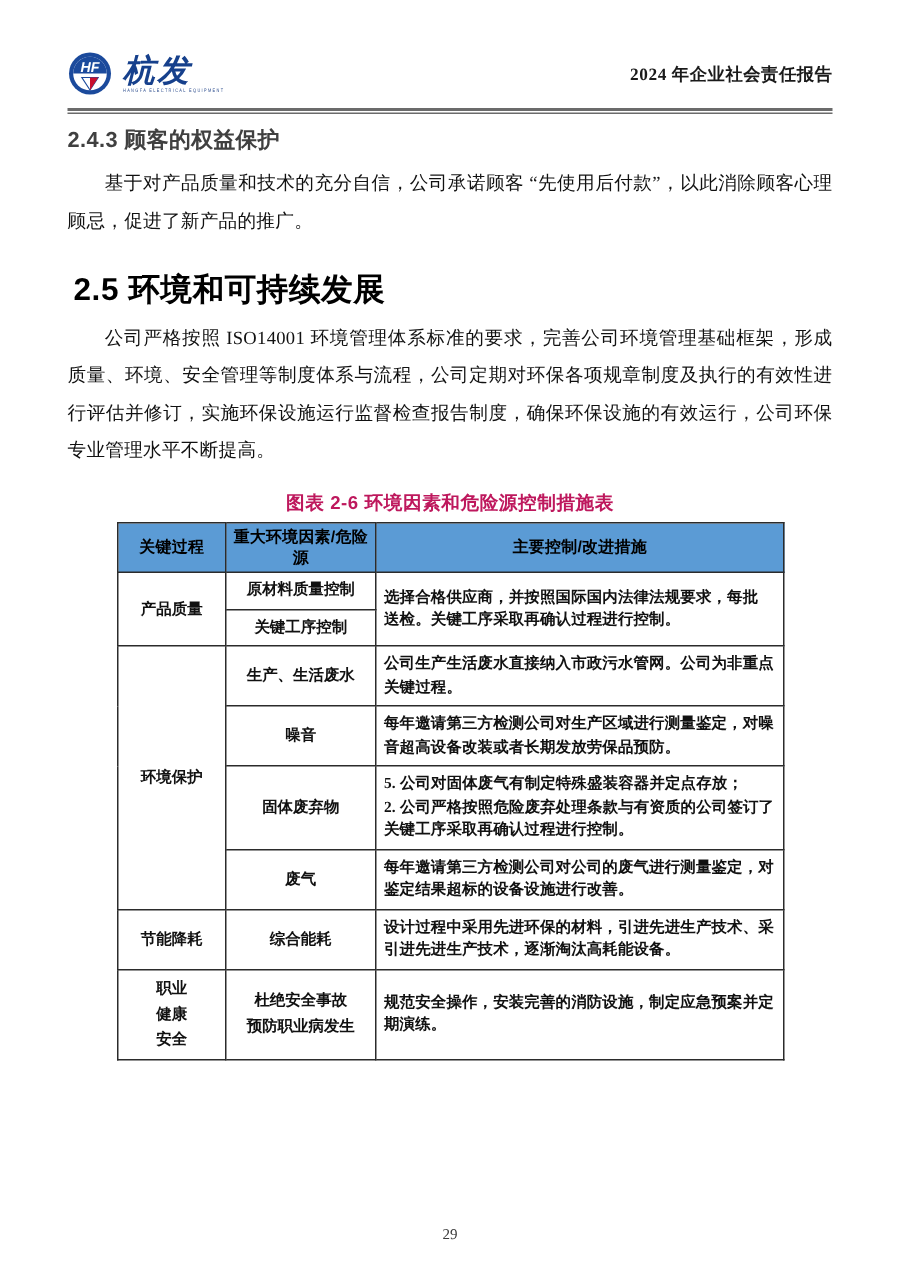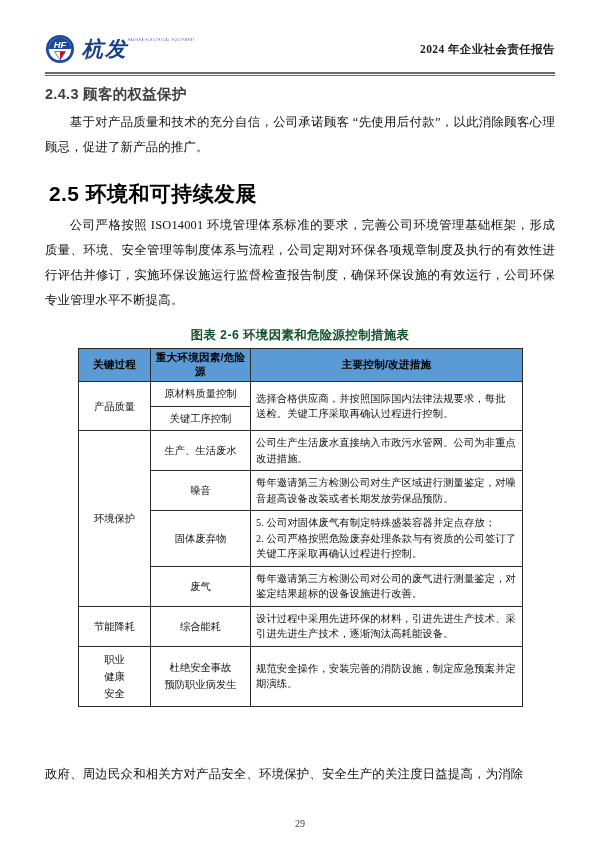--- a/index.html
+++ b/index.html
@@ -42,21 +42,21 @@
 
   .logo-mark {
     position: relative;
     width: 30px;
     height: 30px;
     flex: none;
   }
 
   .logo-wordmark {
     display: flex;
-    flex-direction: row;
+    flex-direction: column;
     align-items: flex-start;
     line-height: 1;
   }
   .logo-cn {
     font-family: "Liberation Serif", "DejaVu Serif", serif;
     font-size: 21px;
     font-weight: bold;
     font-style: italic;
     color: #16408c;
     letter-spacing: 2px;
@@ -142,21 +142,21 @@
   p.para + p.para { margin-top: 12px; }
 
   
   .table-caption {
     margin: 14px 0 4px 0;
     text-align: center;
     font-family: "Liberation Sans", sans-serif;
     font-size: 12.4px;
     font-weight: bold;
     letter-spacing: 0.4px;
-    color: #14532d;
+    color: #be185d;
   }
 
   
   .table-wrap {
     width: 444px;
     margin: 0 auto;
   }
 
   table.env-table {
     width: 444px;
@@ -183,20 +183,21 @@
     text-align: center;
     vertical-align: middle;
     height: 28px;
     padding: 2px 1px;
   }
 
   table.env-table td {
     vertical-align: middle;
     padding: 4px 5px;
     line-height: 15.5px;
+    font-weight: bold;
   }
 
   td.col-process,
   td.col-factor {
     text-align: center;
     padding: 4px 2px;
   }
   td.col-measure {
     text-align: left;
     padding: 5px 7px;
@@ -300,21 +301,21 @@
           </tr>
           <tr>
             <td class="col-factor">关键工序控制</td>
           </tr>
 
           <tr>
             <td class="col-process" rowspan="4">环境保护</td>
             <td class="col-factor">生产、生活废水</td>
             <td class="col-measure">
               <span class="line">公司生产生活废水直接纳入市政污水管网。公司为非重点</span>
-              <span class="line">改进措施。</span>
+              <span class="line">关键过程。</span>
             </td>
           </tr>
           <tr>
             <td class="col-factor">噪音</td>
             <td class="col-measure">
               <span class="line">每年邀请第三方检测公司对生产区域进行测量鉴定，对噪</span>
               <span class="line">音超高设备改装或者长期发放劳保品预防。</span>
             </td>
           </tr>
           <tr>
@@ -356,17 +357,16 @@
               <span class="line">规范安全操作，安装完善的消防设施，制定应急预案并定</span>
               <span class="line">期演练。</span>
             </td>
           </tr>
         </tbody>
       </table>
     </div>
 
   </div>
 
-  <div class="closing">政府、周边民众和相关方对产品安全、环境保护、安全生产的关注度日益提高，为消除</div>
 
   <div class="folio">29</div>
 
 </div>
 
 </body></html>

